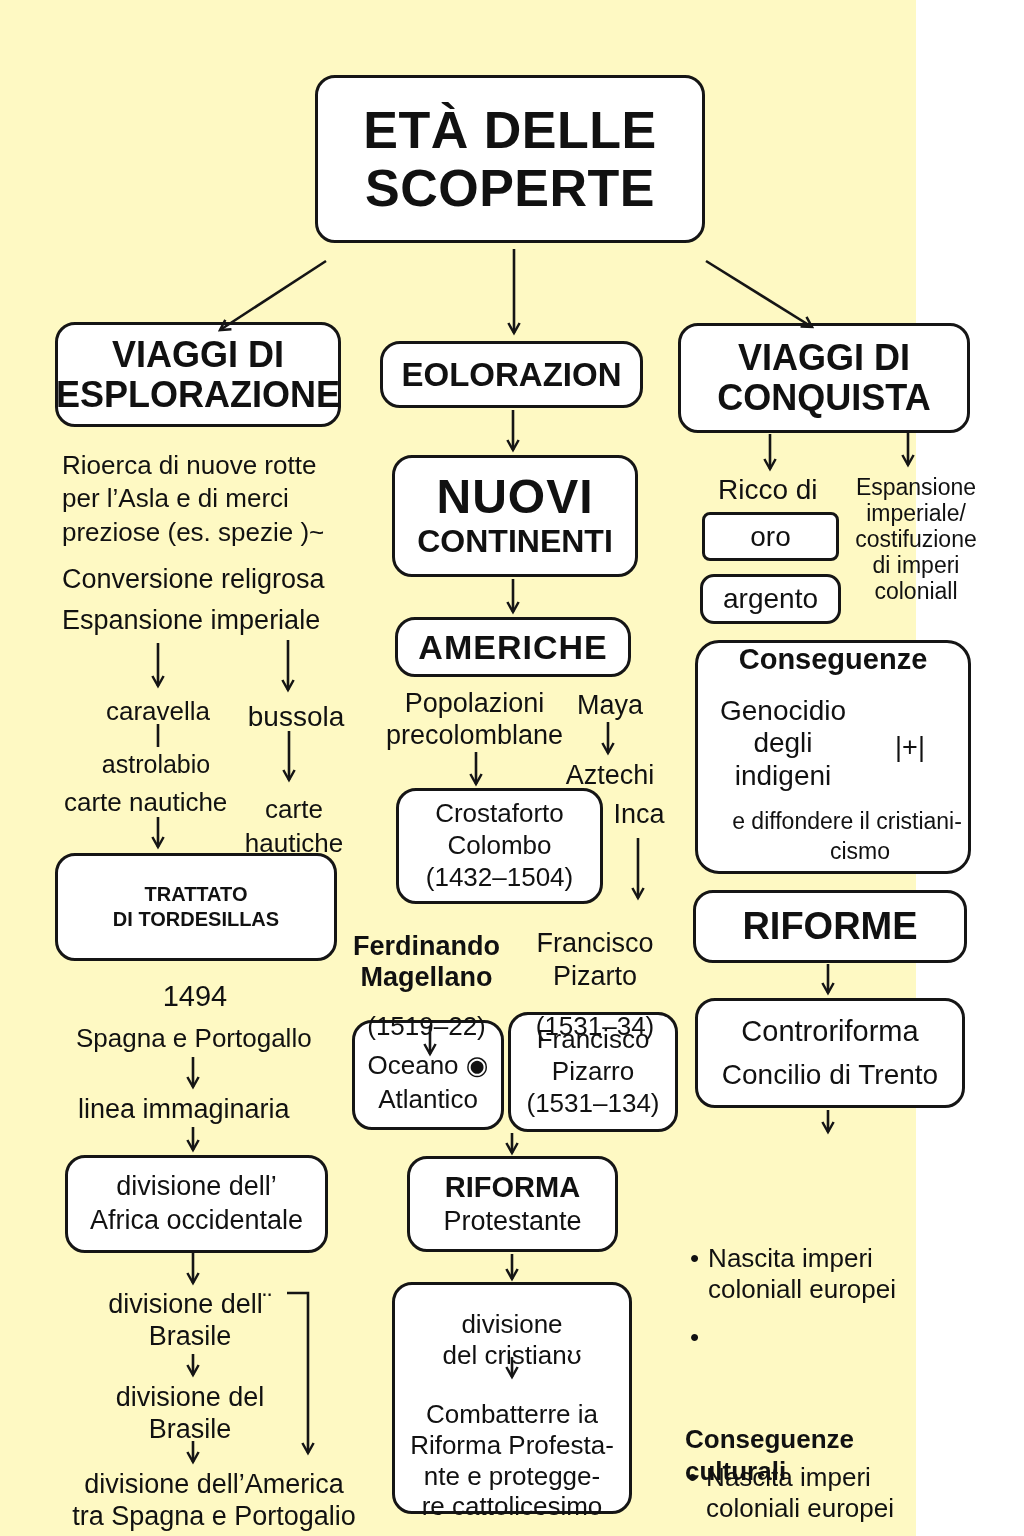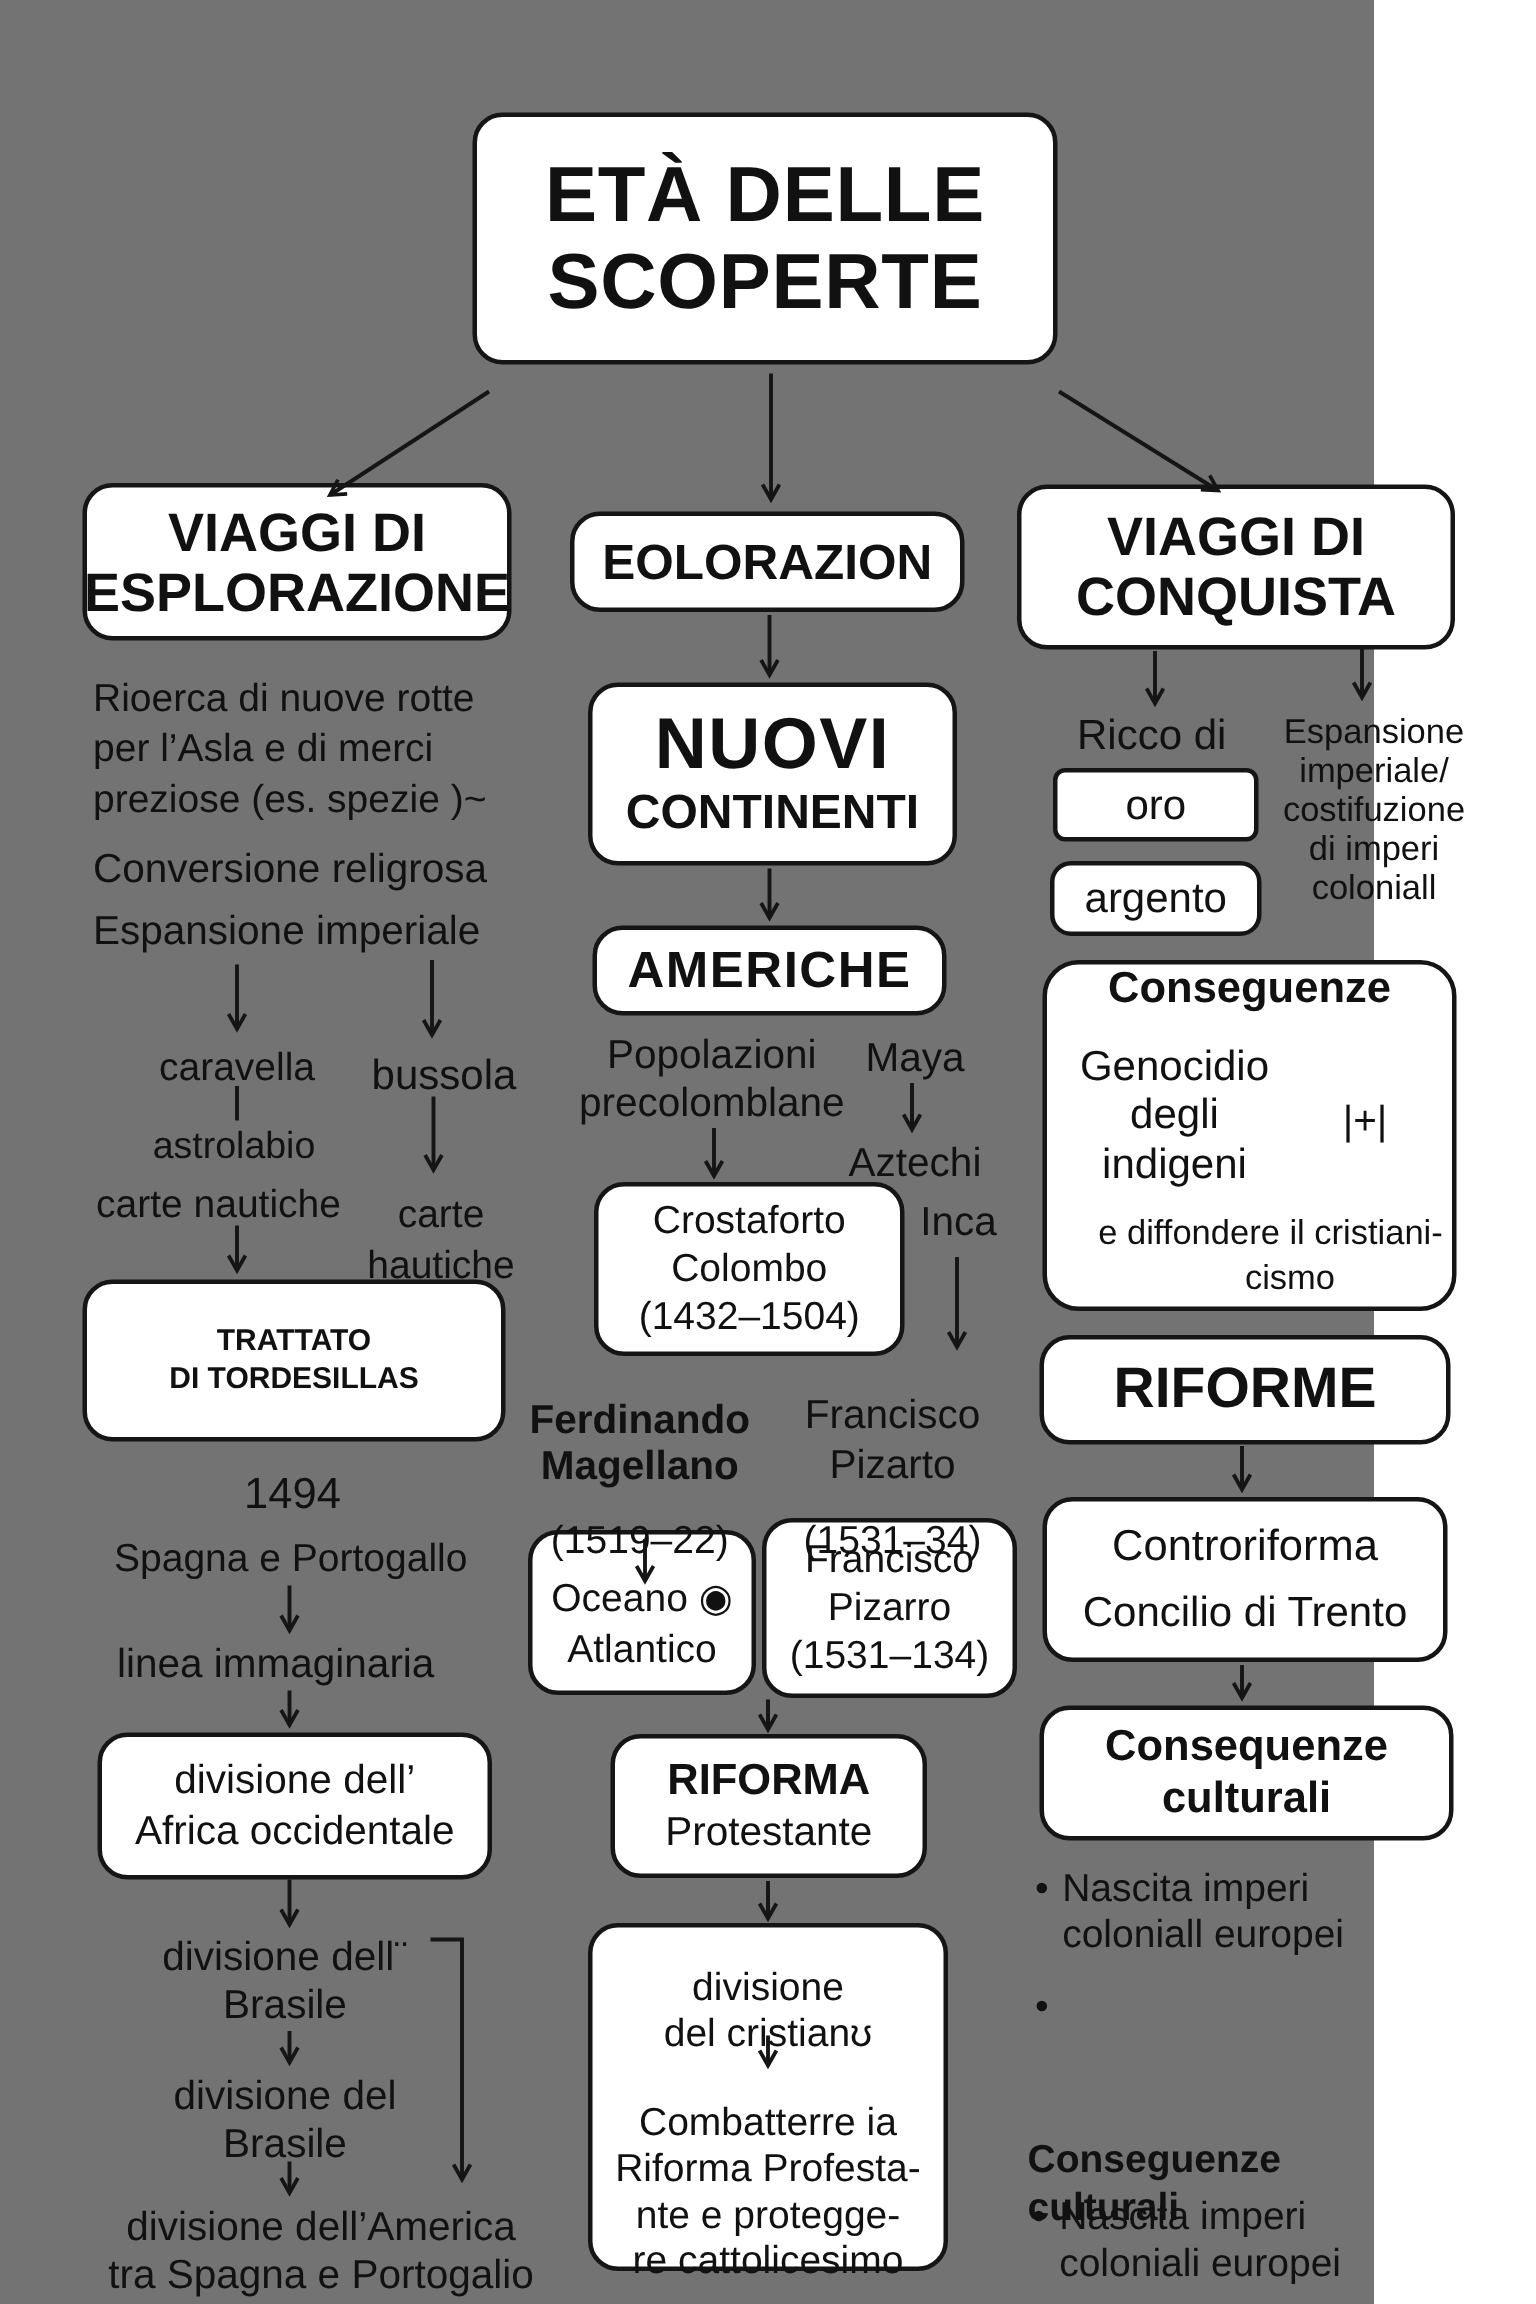--- a/index.html
+++ b/index.html
@@ -1,18 +1,18 @@
 <!DOCTYPE html>
 <html><head>
 <meta charset="utf-8">
 <style>
   html,body{margin:0;padding:0;background:#fff;}
   body{width:1024px;height:1536px;overflow:hidden;
        font-family:"Liberation Sans","DejaVu Sans",sans-serif;color:#111;}
-  #canvas{position:relative;width:916px;height:1536px;background:#737373;}
+  #canvas{position:relative;width:916px;height:1536px;background:#fef9c3;}
   .box{position:absolute;border:3px solid #151515;border-radius:20px;background:#fff;
        display:flex;flex-direction:column;align-items:center;justify-content:center;
        text-align:center;white-space:pre-line;z-index:2;box-sizing:border-box;}
   .txt{position:absolute;white-space:pre-line;line-height:1.22;z-index:3;}
   .c{text-align:center;}
   .b{font-weight:bold;}
   .hang{padding-left:26px;text-indent:-26px;}
   #arrows{position:absolute;left:0;top:0;z-index:5;pointer-events:none;}
   .bullet-row{position:absolute;display:flex;gap:9px;z-index:3;}
   .bullet-row .mk{flex:0 0 auto;}
@@ -174,22 +174,20 @@
 cismo</span>
   </div>
 
   <div class="box b" style="left:693px;top:890px;width:274px;height:73px;font-size:38px;">RIFORME</div>
 
   <div class="box" style="left:695px;top:998px;width:270px;height:110px;">
     <span style="font-size:29px;line-height:1.5;">Controriforma</span>
     <span style="font-size:28px;line-height:1.5;">Concilio di Trento</span>
   </div>
 
-  <div class="box b" style="left:693px;top:1137px;width:276px;height:90px;font-size:29px;line-height:1.2;">Consequenze
-culturali</div>
 
   <div class="bullet-row" style="left:690px;top:1243px;width:300px;font-size:26px;">
     <span class="mk">•</span>
     <span class="bt">Nascita imperi
 coloniall europei</span>
   </div>
   <div class="bullet-row" style="left:690px;top:1322px;width:300px;font-size:26px;">
     <span class="mk">•</span>
   </div>
   <div class="txt b" style="left:685px;top:1424px;font-size:26px;">Conseguenze culturali</div>

